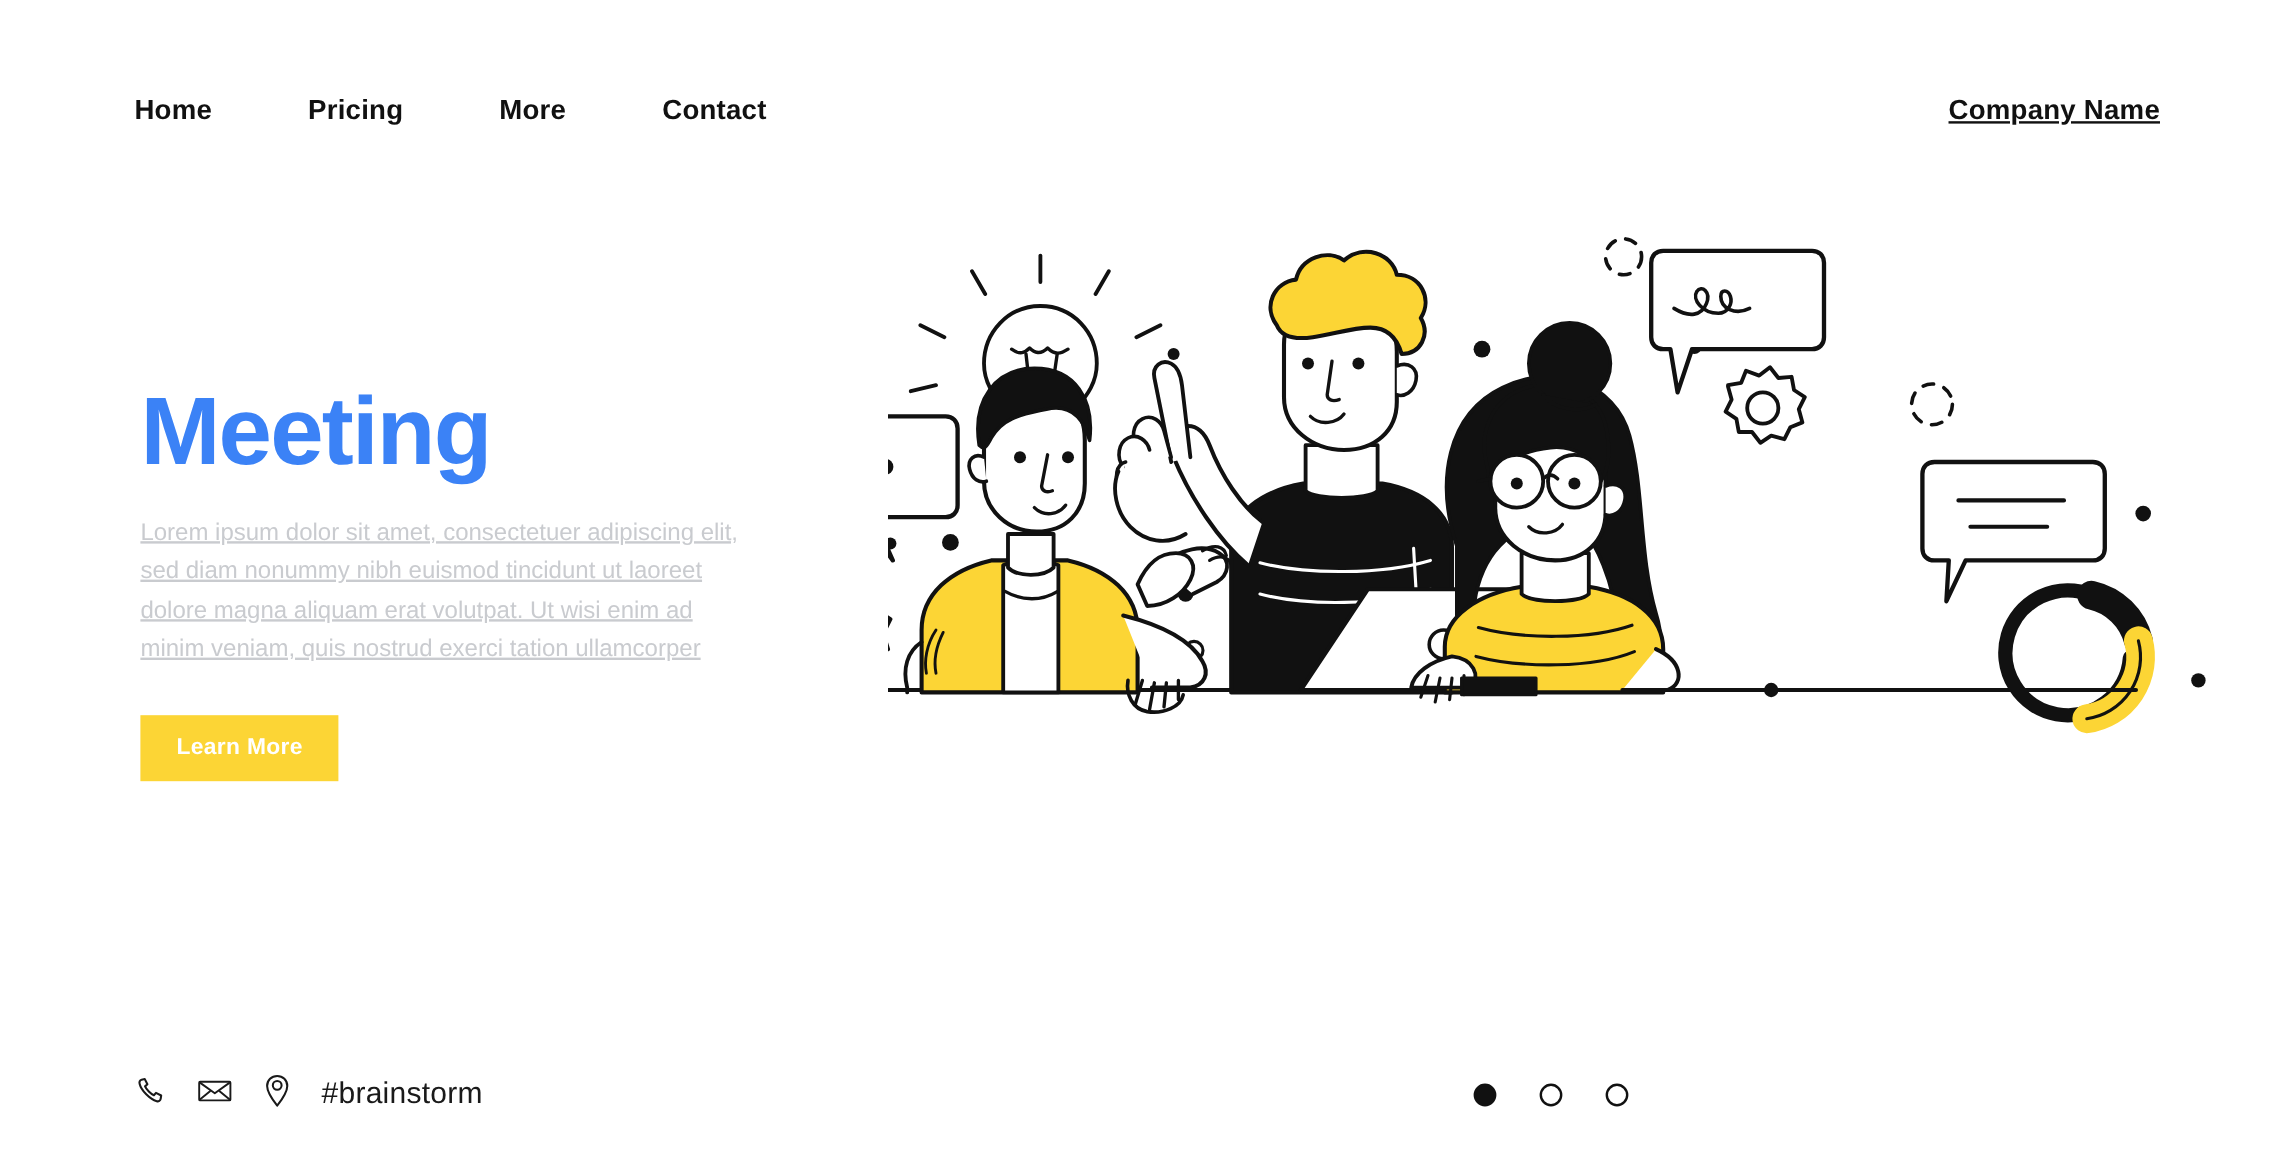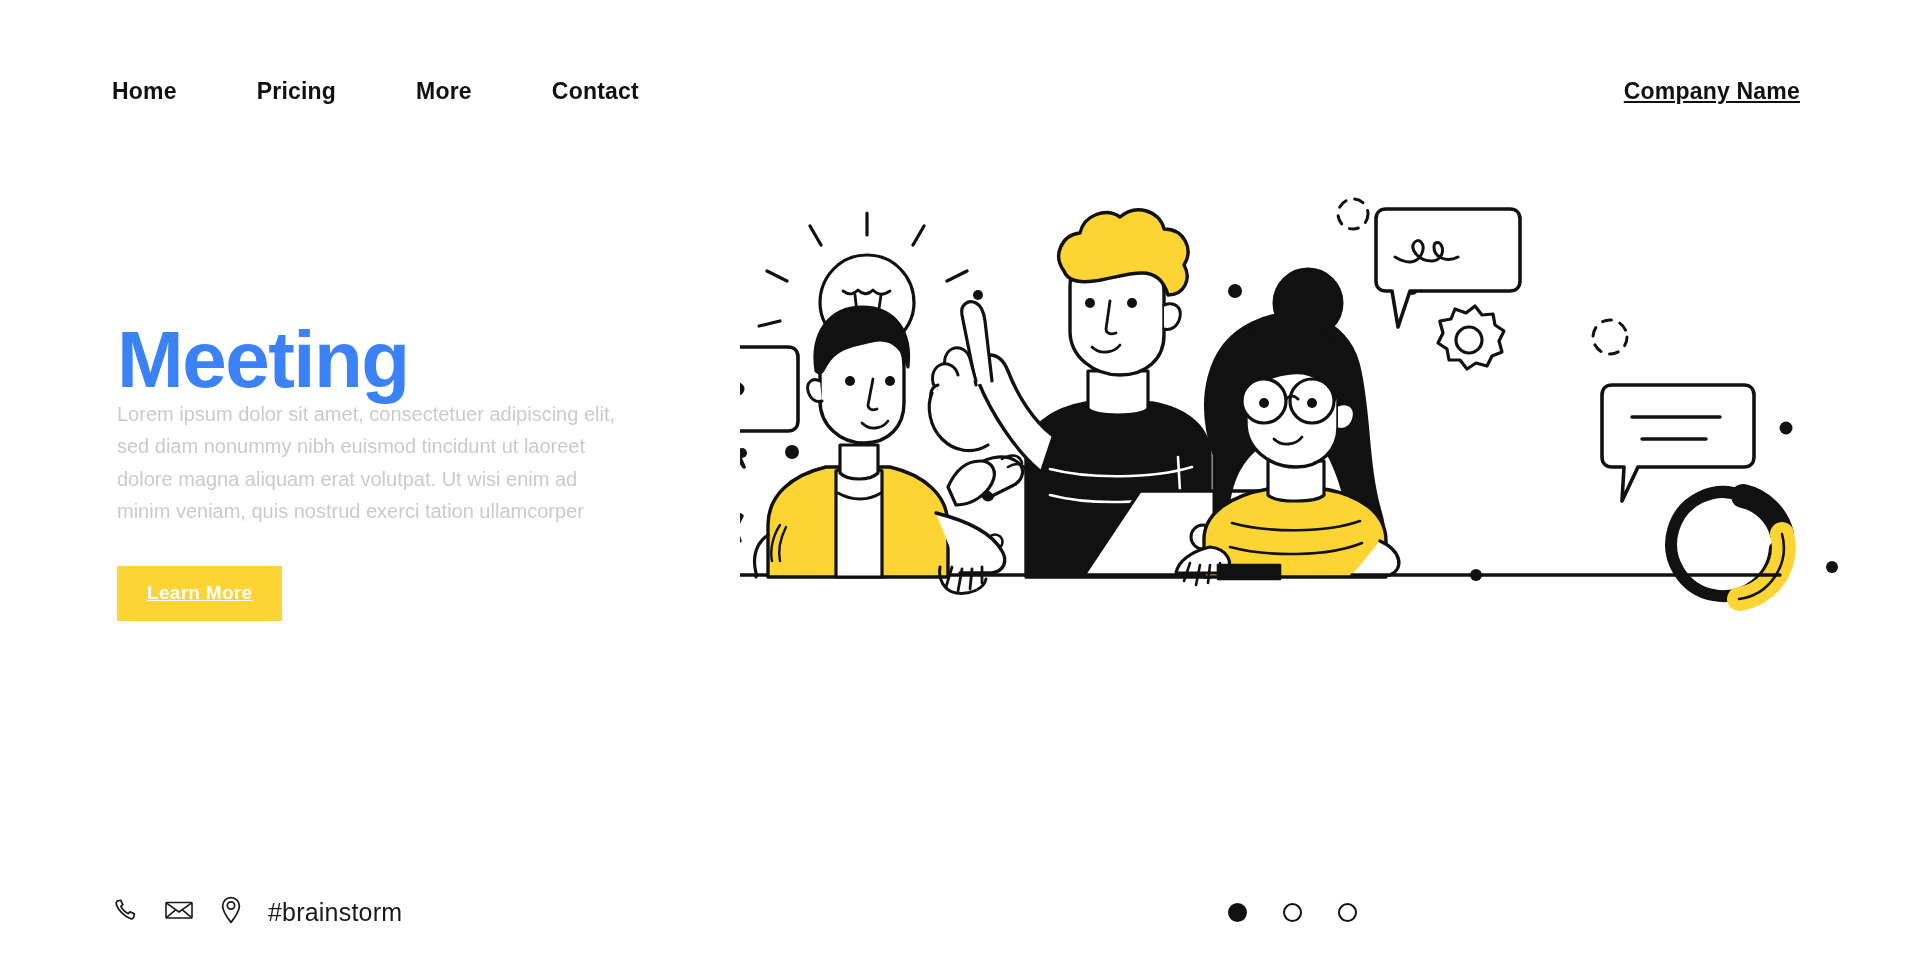--- a/index.html
+++ b/index.html
@@ -63,39 +63,40 @@
     width: 520px;
   }
   .hero-title {
     font-size: 80px;
     line-height: 0.95;
     font-weight: 800;
     color: #3b82f6;
     letter-spacing: -1.5px;
   }
   .hero-text {
+    margin-top: 30px;
     width: 500px;
     font-size: 20px;
     line-height: 1.62;
     color: #c9cbcf;
     font-weight: 400;
+    text-decoration: underline;
   }
   .cta {
     margin-top: 38px;
     display: inline-block;
     background: #fcd535;
     color: #ffffff;
     border: none;
     padding: 16px 30px 17px 30px;
     font-size: 19px;
     font-weight: 700;
     letter-spacing: 0.3px;
     cursor: pointer;
     font-family: "Liberation Sans", sans-serif;
-    text-decoration: underline;
   }
 
   
   .footer {
     position: absolute;
     left: 112px;
     bottom: 52px;
     display: flex;
     align-items: center;
     gap: 26px;

